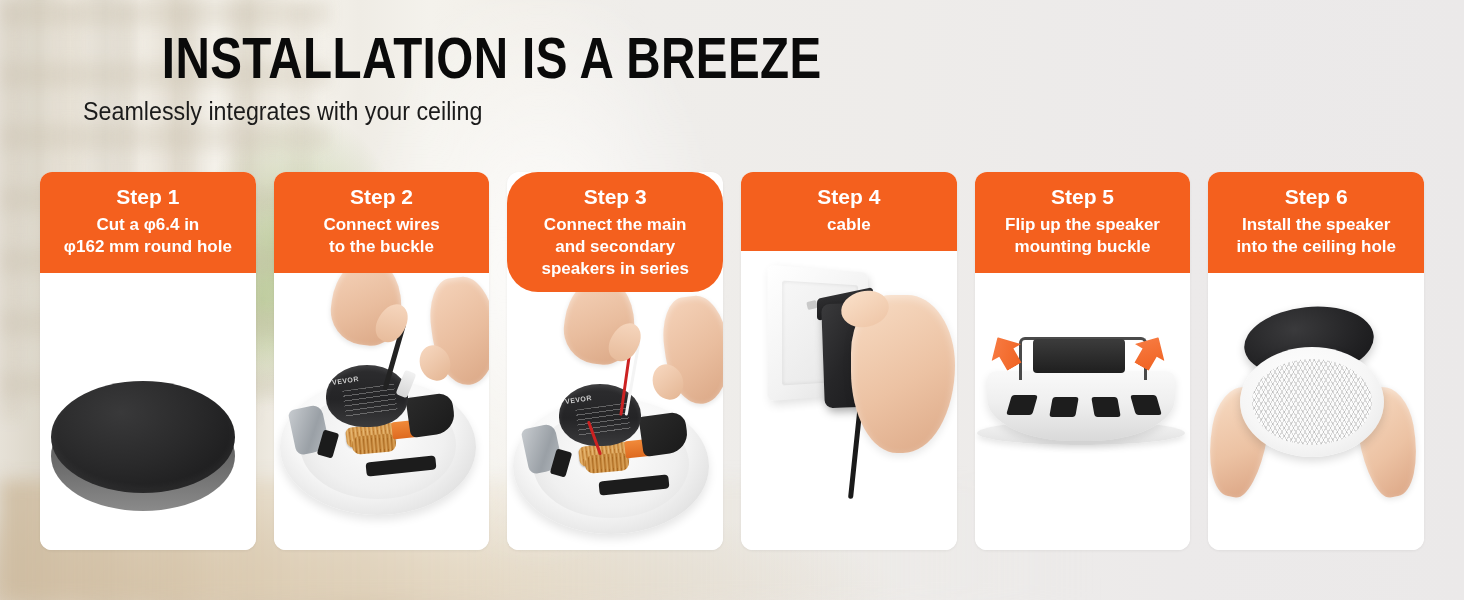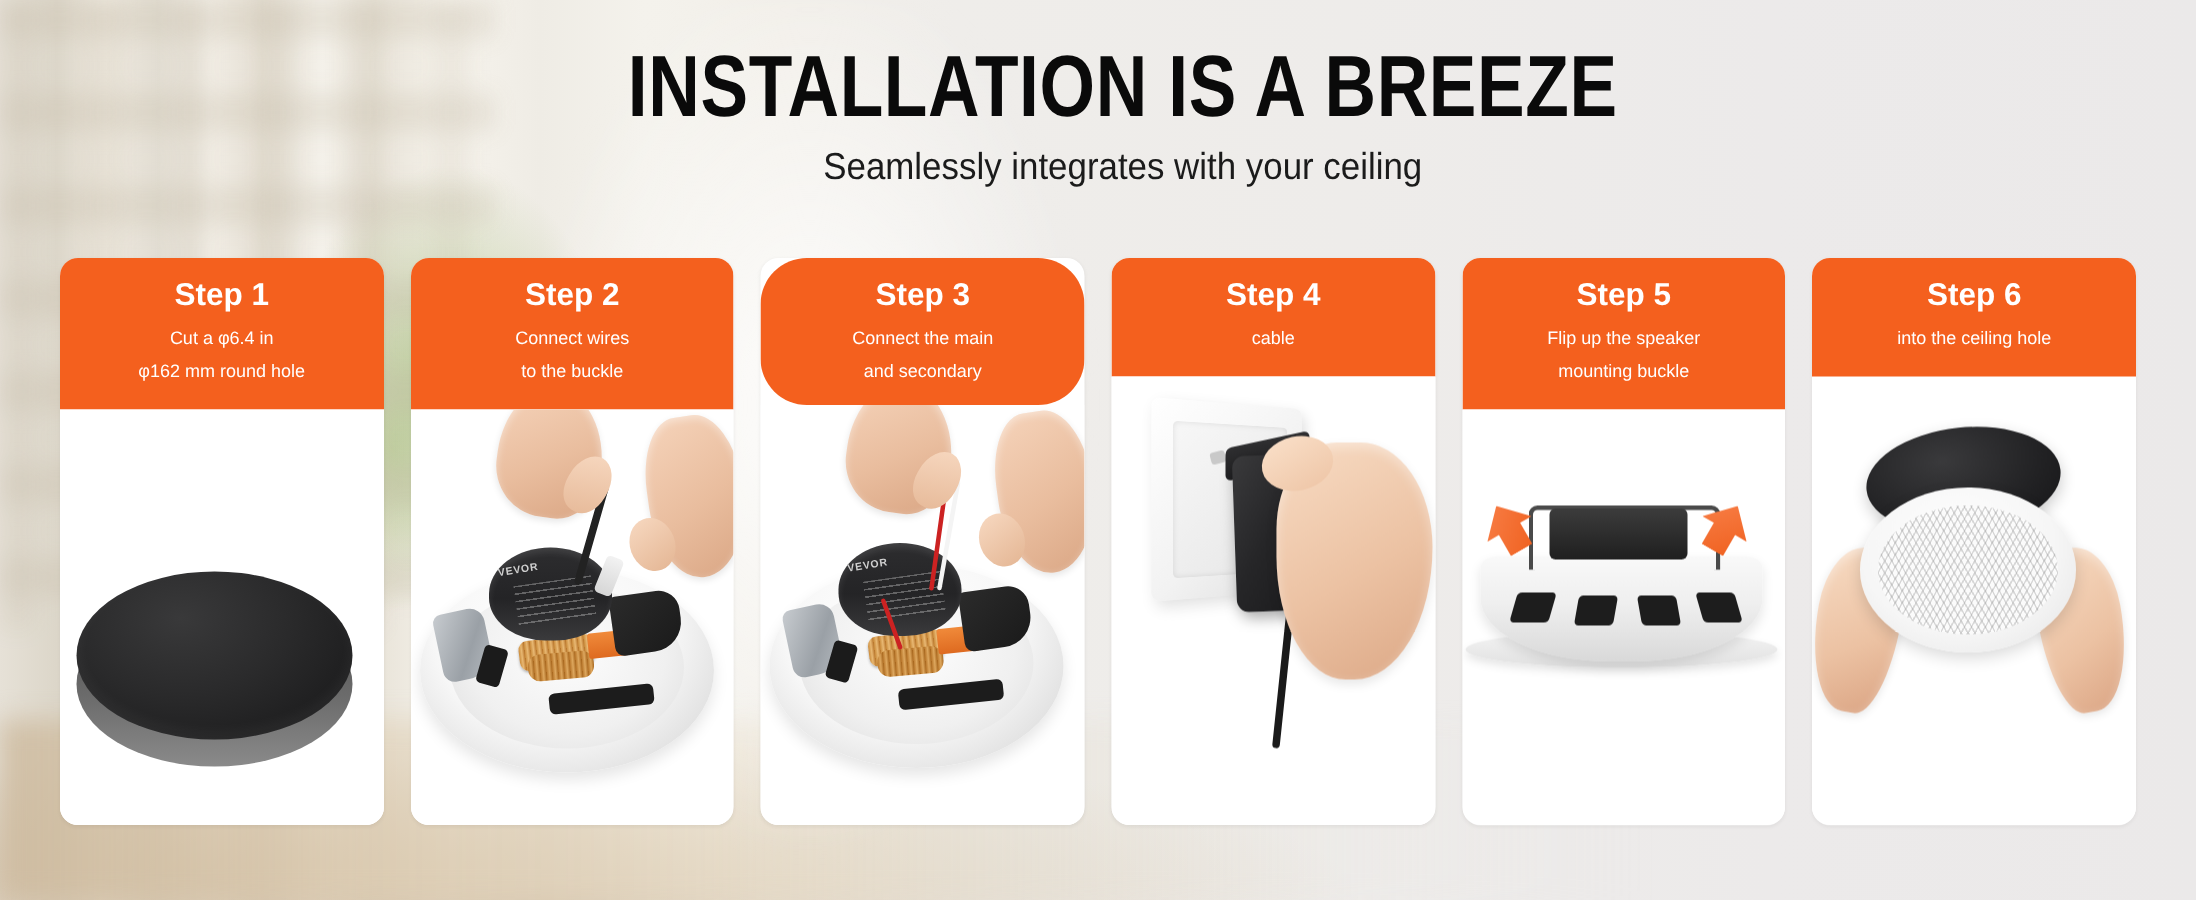--- a/index.html
+++ b/index.html
@@ -66,21 +66,20 @@
     left: 330px; top: 0;
     width: 420px; height: 600px;
     background: radial-gradient(ellipse 260px 420px at 50% 45%, rgba(255,255,255,0.85) 0%, rgba(255,255,255,0) 72%);
     filter: blur(6px);
   }
 
   
   .headings {
     position: absolute;
     left: 0; right: 0; top: 26px;
-    text-align: center;
     margin-left: 33px;
   }
   .title {
     font-family: "Liberation Sans Narrow", "Liberation Sans", sans-serif;
     font-weight: 700;
     font-size: 58px;
     letter-spacing: 0.5px;
     color: #0a0a0a;
     line-height: 64px;
     transform: scaleX(0.82);
@@ -123,23 +122,23 @@
     text-align: center;
   }
   .card.h3 .card-header { padding-bottom: 12px; border-radius: 31px; }
   .step-title {
     font-size: 21px;
     font-weight: 700;
     line-height: 25px;
     margin-bottom: 5px;
   }
   .step-desc {
-    font-size: 12px;
+    font-size: 17px;
     line-height: 22px;
-    font-weight: 400;
+    font-weight: 700;
   }
   .card-body {
     position: relative;
     flex: 1 1 auto;
     background: #ffffff;
     overflow: hidden;
   }
 
   
   .disc-wrap { position: absolute; inset: 0; }
@@ -560,20 +559,21 @@
         </div>
       </div>
     </div>
 
     <div class="card h3">
       <div class="card-header">
         <div class="step-title">Step 3</div>
         <div class="step-desc">
           <div>Connect the main</div>
           <div>and secondary</div>
+          <div>speakers in series</div>
         </div>
       </div>
       <div class="card-body">
         <div class="spk">
           <div class="spk-rim"></div>
           <div class="spk-inner"></div>
           <div class="spk-clip"></div>
           <div class="spk-slot"></div>
           <div class="spk-slot2"></div>
           <div class="spk-coil"></div>
@@ -634,20 +634,21 @@
         <div class="spk5-top"></div>
         <div class="arrow5-shape arrow5-l"></div>
         <div class="arrow5-shape arrow5-r"></div>
       </div>
     </div>
 
     <div class="card">
       <div class="card-header">
         <div class="step-title">Step 6</div>
         <div class="step-desc">
+          <div>Install the speaker</div>
           <div>into the ceiling hole</div>
         </div>
       </div>
       <div class="card-body">
         <div class="hole6"></div>
         <div class="hand6 hand6-l"></div>
         <div class="hand6 hand6-r"></div>
         <div class="grille6">
           <div class="grille6-mesh"></div>
         </div>

